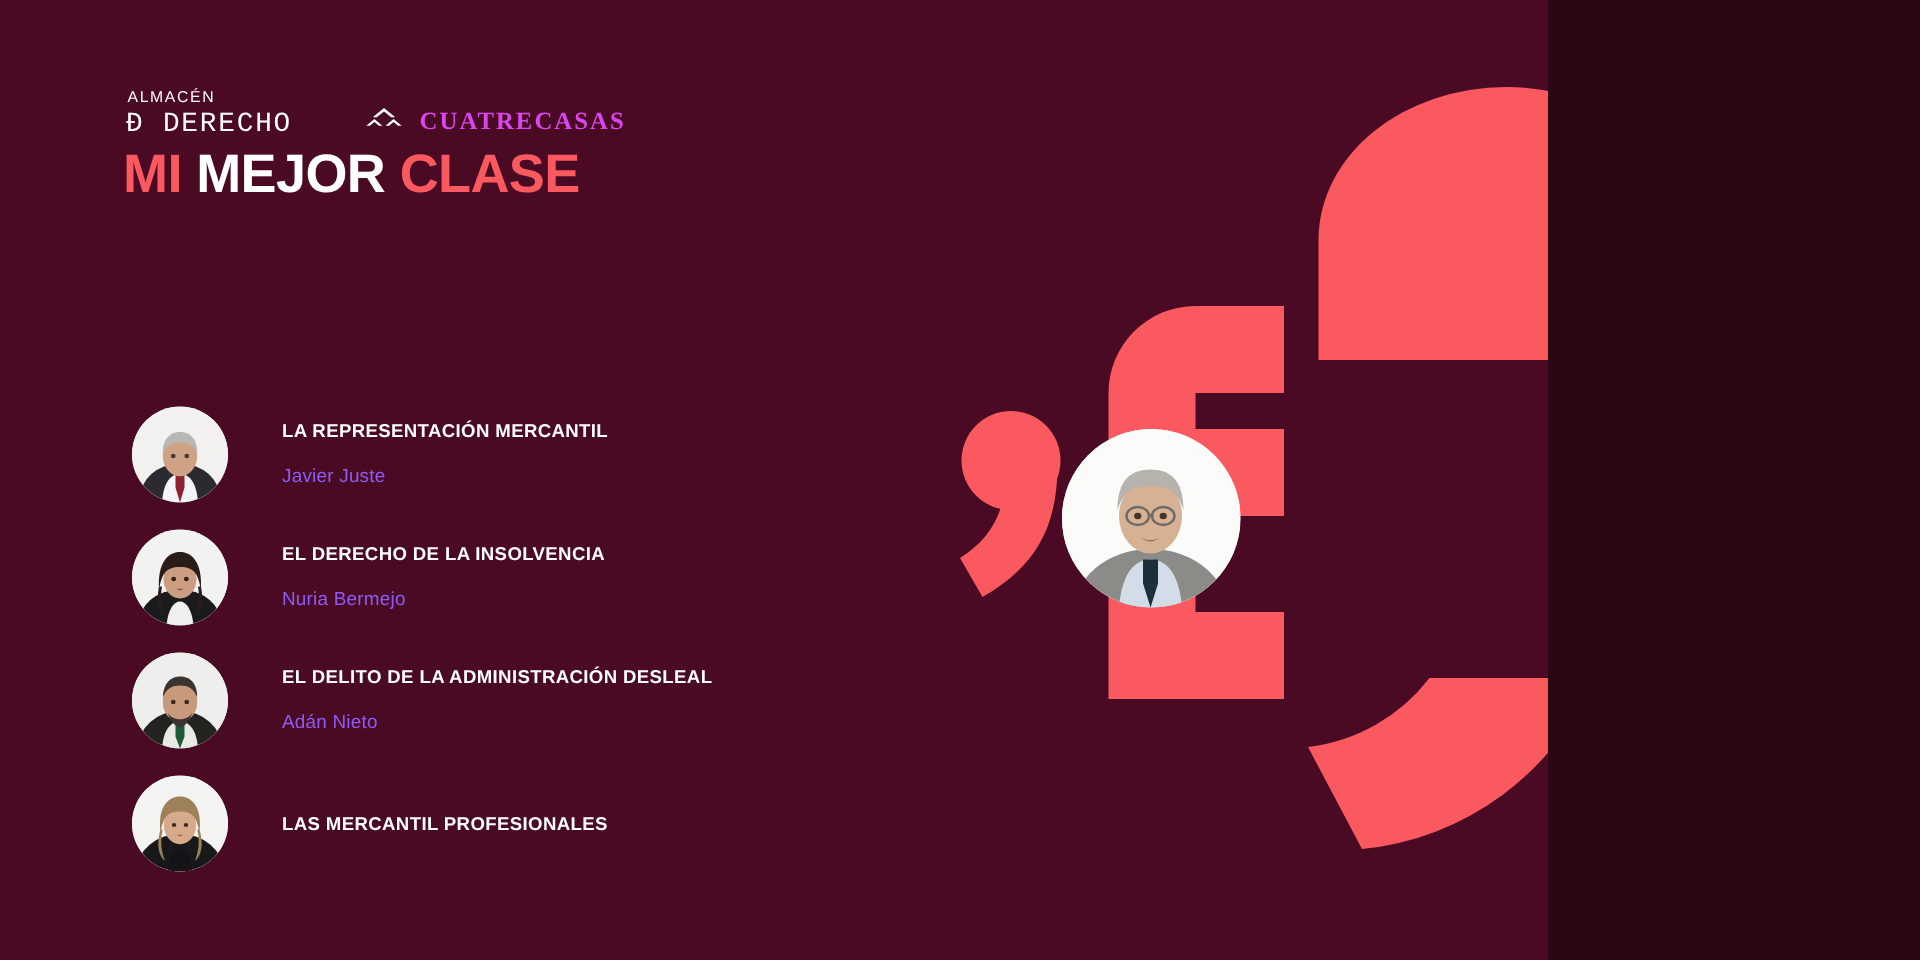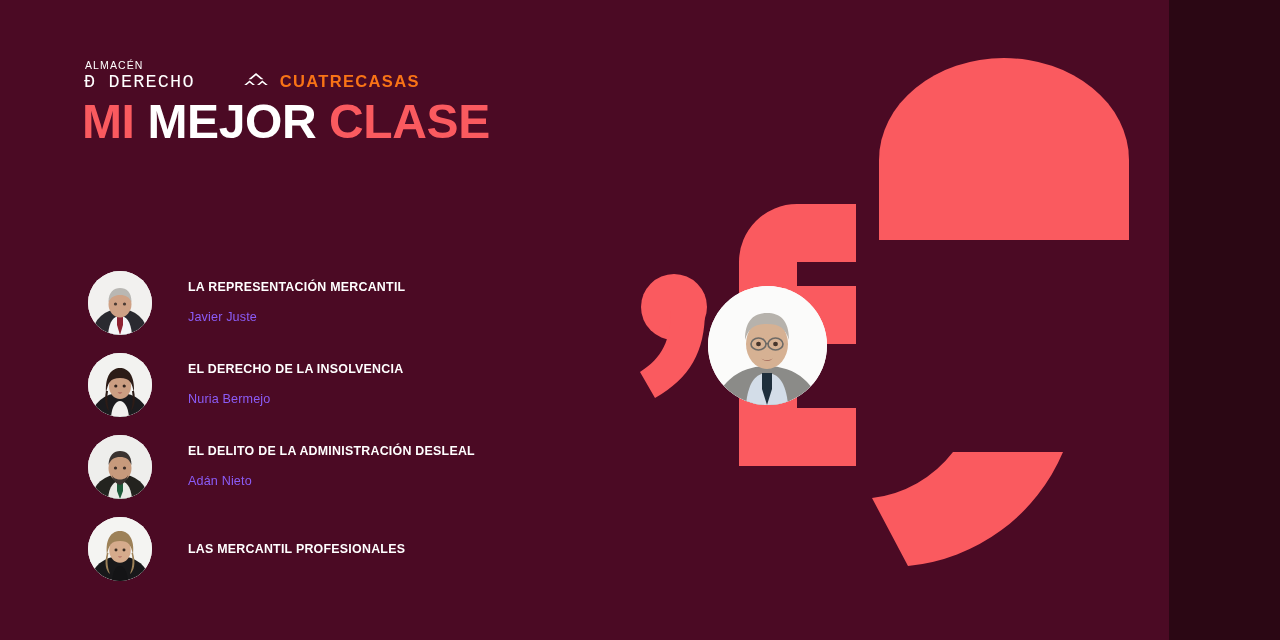--- a/index.html
+++ b/index.html
@@ -3,21 +3,21 @@
 <meta charset="utf-8">
 <title>Mi Mejor Clase</title>
 <style>
   html, body {
     margin: 0;
     padding: 0;
     background: #2b0714;
   }
   #slide {
     position: relative;
-    width: 1169px;
+    width: 1032px;
     height: 640px;
     background: #4b0a24;
     overflow: hidden;
     font-family: "Liberation Sans", "DejaVu Sans", sans-serif;
     -webkit-font-smoothing: antialiased;
   }
 
   
   .deco-layer {
     position: absolute;
@@ -57,32 +57,33 @@
   }
   .brand-sep { width: 4px; }
   .brand-cuatrecasas {
     display: flex;
     align-items: center;
     gap: 11px;
     padding-bottom: 1px;
   }
   .cc-mark { width: 26px; height: 18px; display: block; }
   .cc-word {
-    color: #f97316;
+    color: #d946ef;
     font-size: 16.5px;
     letter-spacing: 1.35px;
     font-weight: 700;
+    font-family: Liberation Serif, serif;
   }
 
   
   .main-title {
     position: absolute;
     left: 82px;
     top: 98px;
-    font-size: 48px;
+    font-size: 36px;
     font-weight: 700;
     letter-spacing: -0.4px;
     line-height: 1;
     white-space: nowrap;
   }
   .main-title .tw-accent { color: #fa5a5f; }
   .main-title .tw-white  { color: #ffffff; }
 
   
   .speaker-list {

